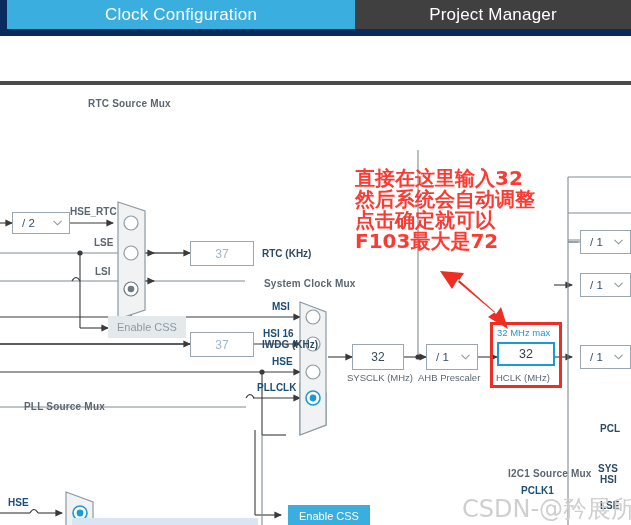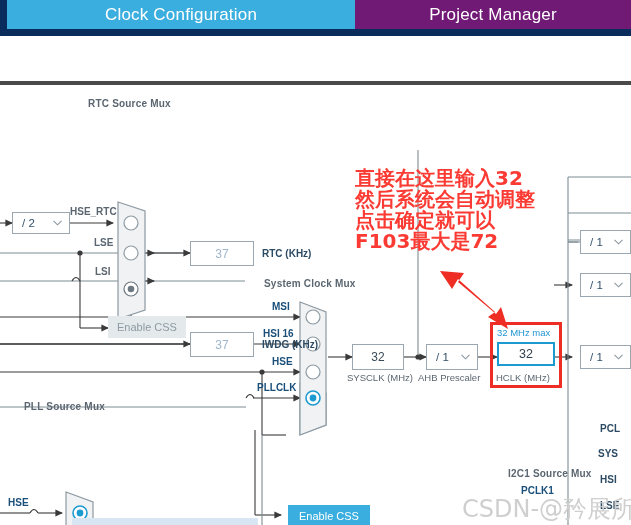--- a/index.html
+++ b/index.html
@@ -10,21 +10,21 @@
     -webkit-font-smoothing:antialiased;
   }
   #app{position:relative;width:631px;height:525px;overflow:hidden;background:#fff;}
 
   
   .tabbar{position:absolute;left:0;top:0;width:631px;height:36px;background:#0a2c5c;}
   .tab-edge{position:absolute;left:0;top:0;width:7px;height:36px;background:#0a2c5c;}
   .tab{position:absolute;top:0;height:29px;display:flex;align-items:center;justify-content:center;
        color:#ffffff;font-size:17px;letter-spacing:.2px;}
   .tab-clock{left:7px;width:348px;background:#3aaede;}
-  .tab-pm{left:355px;width:276px;background:#701a75;}
+  .tab-pm{left:355px;width:276px;background:#404040;}
 
   
   .toolbar{position:absolute;left:0;top:36px;width:631px;height:45px;background:#ffffff;}
   .toolbar-rule{position:absolute;left:0;top:81px;width:631px;height:4px;background:#4a4a4a;}
   .tb-ico{position:absolute;top:47px;width:26px;height:26px;display:flex;align-items:center;justify-content:center;}
   .tb-ico svg{display:block;}
   .btn-resolve{position:absolute;left:303px;top:46px;width:155px;height:27px;background:#e8e8e8;
     color:#a8a8a8;font-size:12.5px;display:flex;align-items:center;justify-content:center;border:none;}
 
   
@@ -339,21 +339,21 @@
       <span>/ 1</span>
       <span class="chev">
         <svg width="9" height="6" viewBox="0 0 9 6">
             <path d="M0.5 0.8 L4.5 4.8 L8.5 0.8" fill="none" stroke="#8b97a0" stroke-width="1.1"></path>
           </svg>
       </span>
     </div>
 
     <div class="lbl lbl-out" style="left:592px;top:317px;padding-left:40px;">USART</div>
     <div class="lbl lbl-out" style="left:600px;top:338px;">PCL</div>
-    <div class="lbl lbl-out" style="left:598px;top:363px;">SYS</div>
+    <div class="lbl lbl-out" style="left:598px;top:378px;">SYS</div>
     <div class="lbl lbl-out" style="left:600px;top:389px;">HSI</div>
     <div class="lbl lbl-out" style="left:600px;top:415px;">LSE</div>
 
     <div class="pll-panel" style="left:72px;top:433px;width:186px;height:78px;"></div>
 
     <div class="note" style="left:355px;top:83px;">直接在这里输入32</div>
     <div class="note" style="left:355px;top:104px;">然后系统会自动调整</div>
     <div class="note" style="left:355px;top:125px;">点击确定就可以</div>
     <div class="note" style="left:355px;top:146px;">F103最大是72</div>
 

